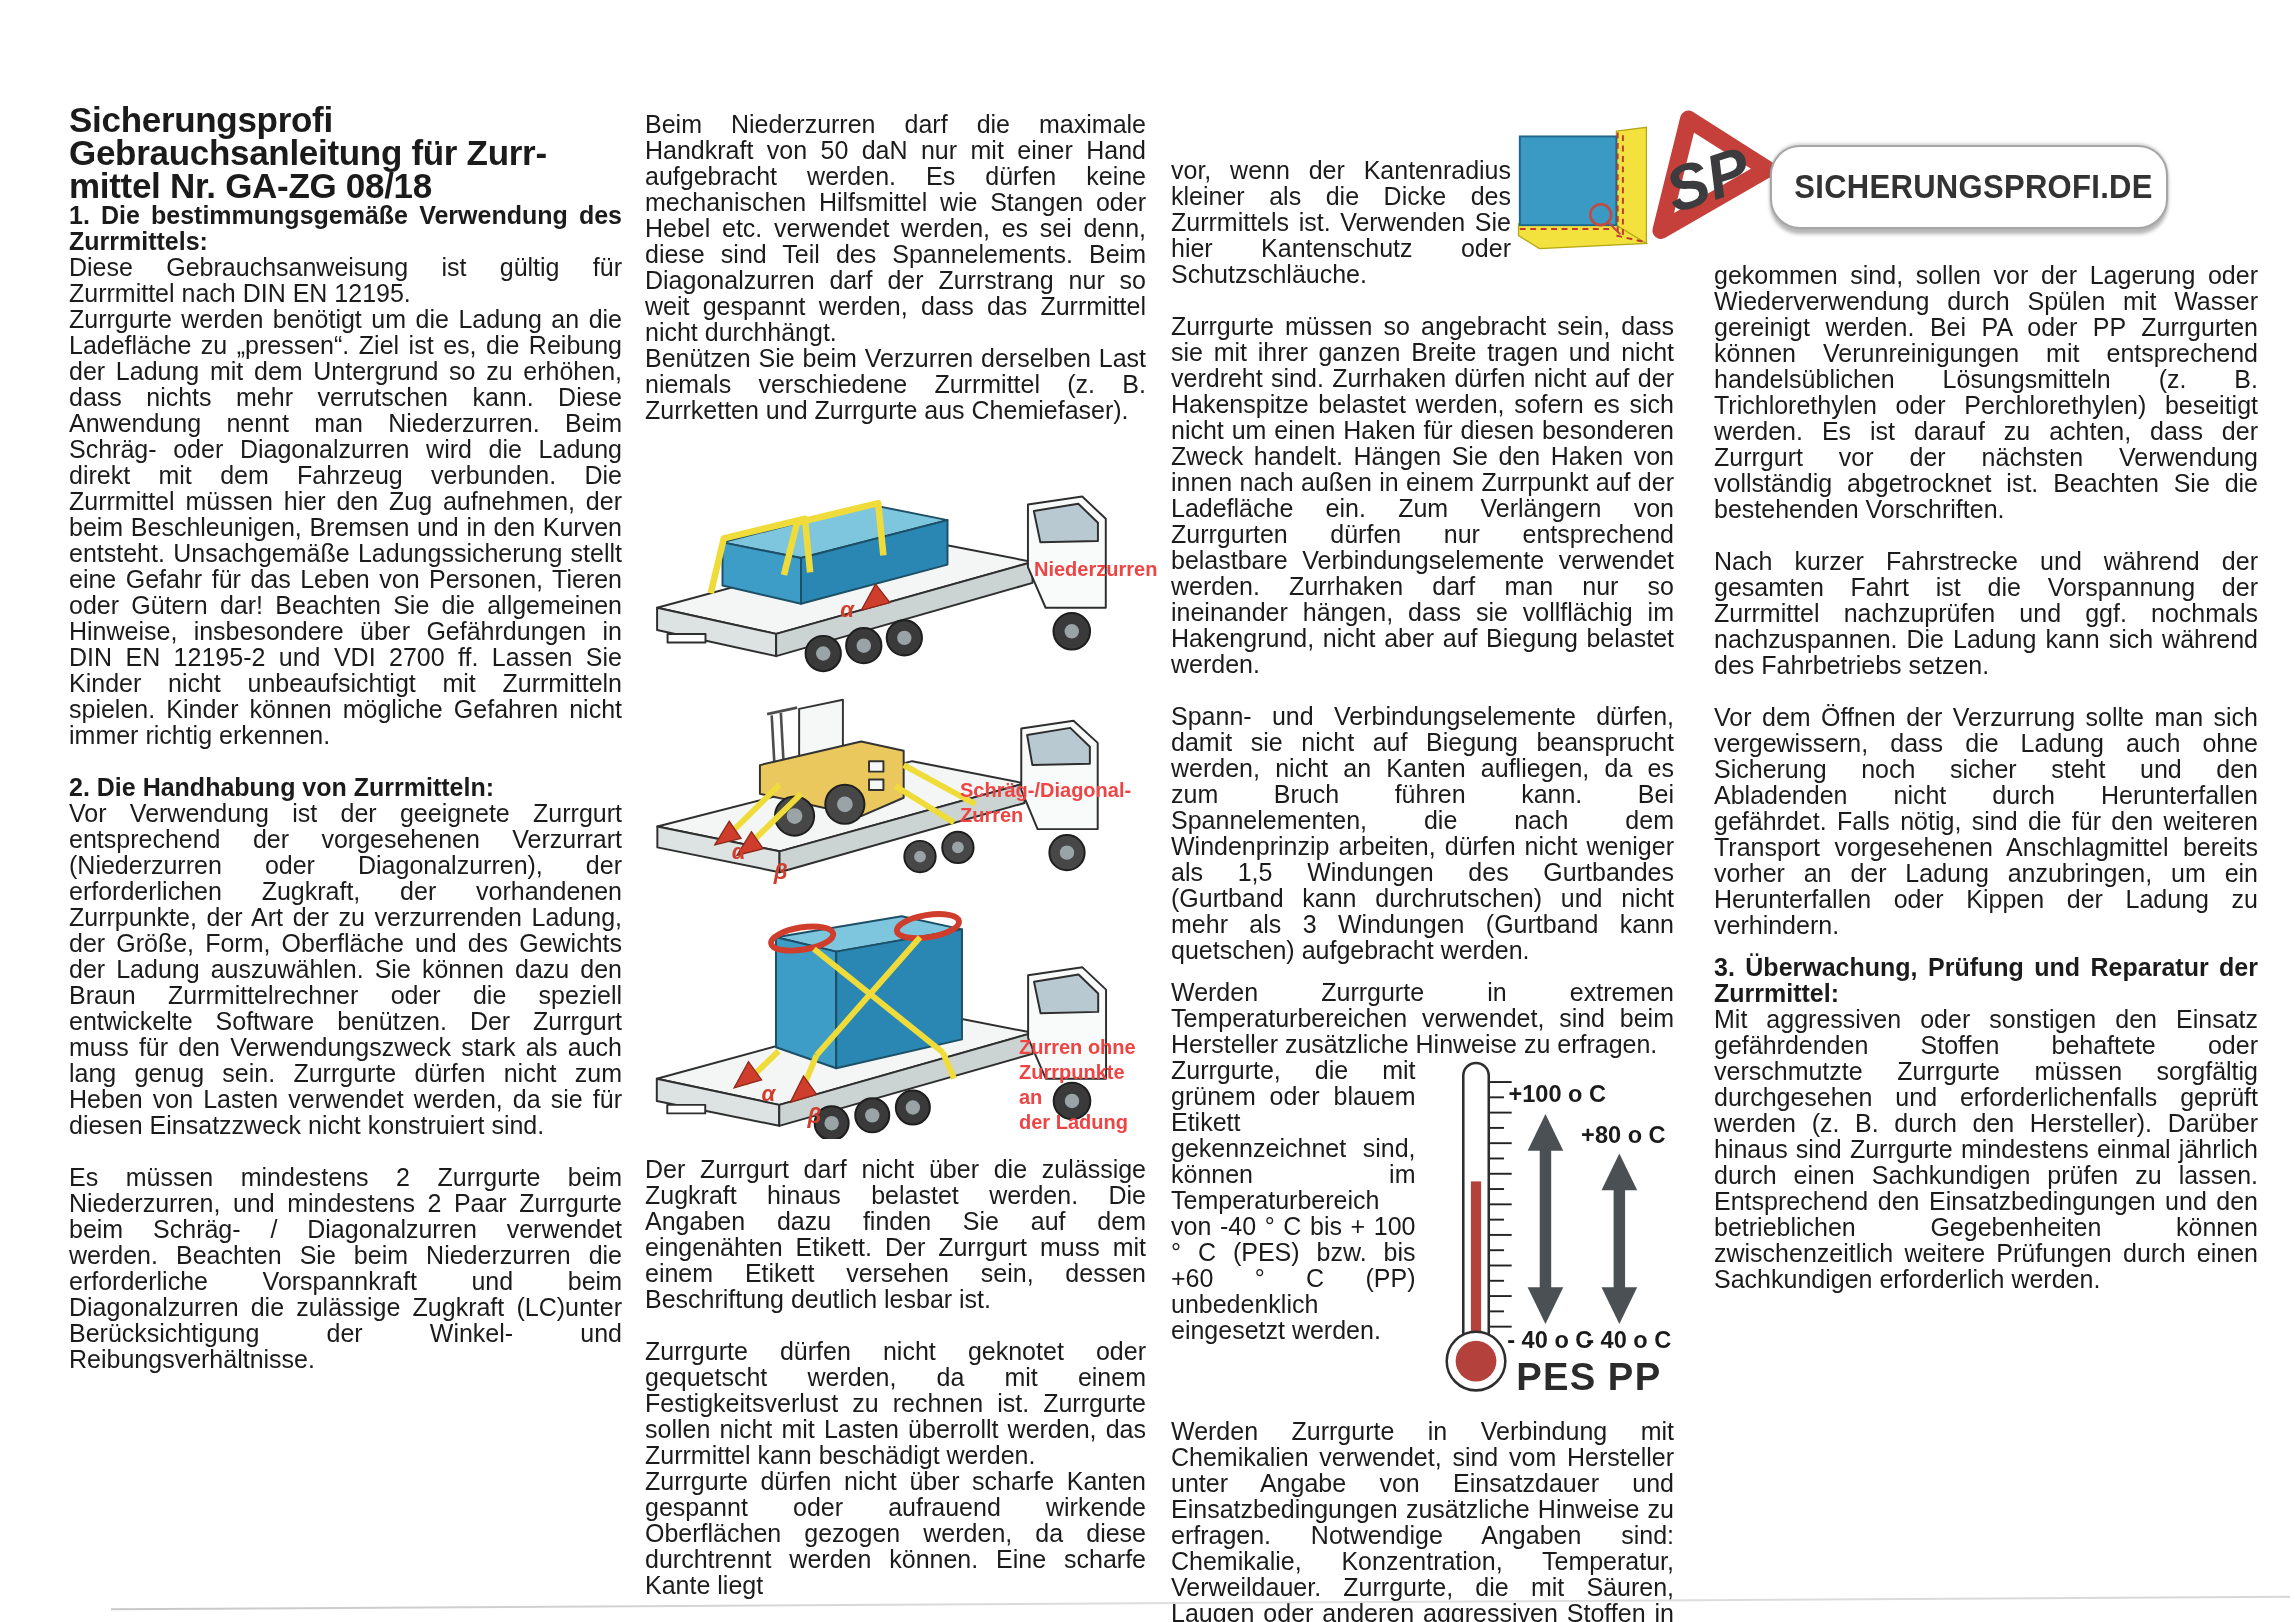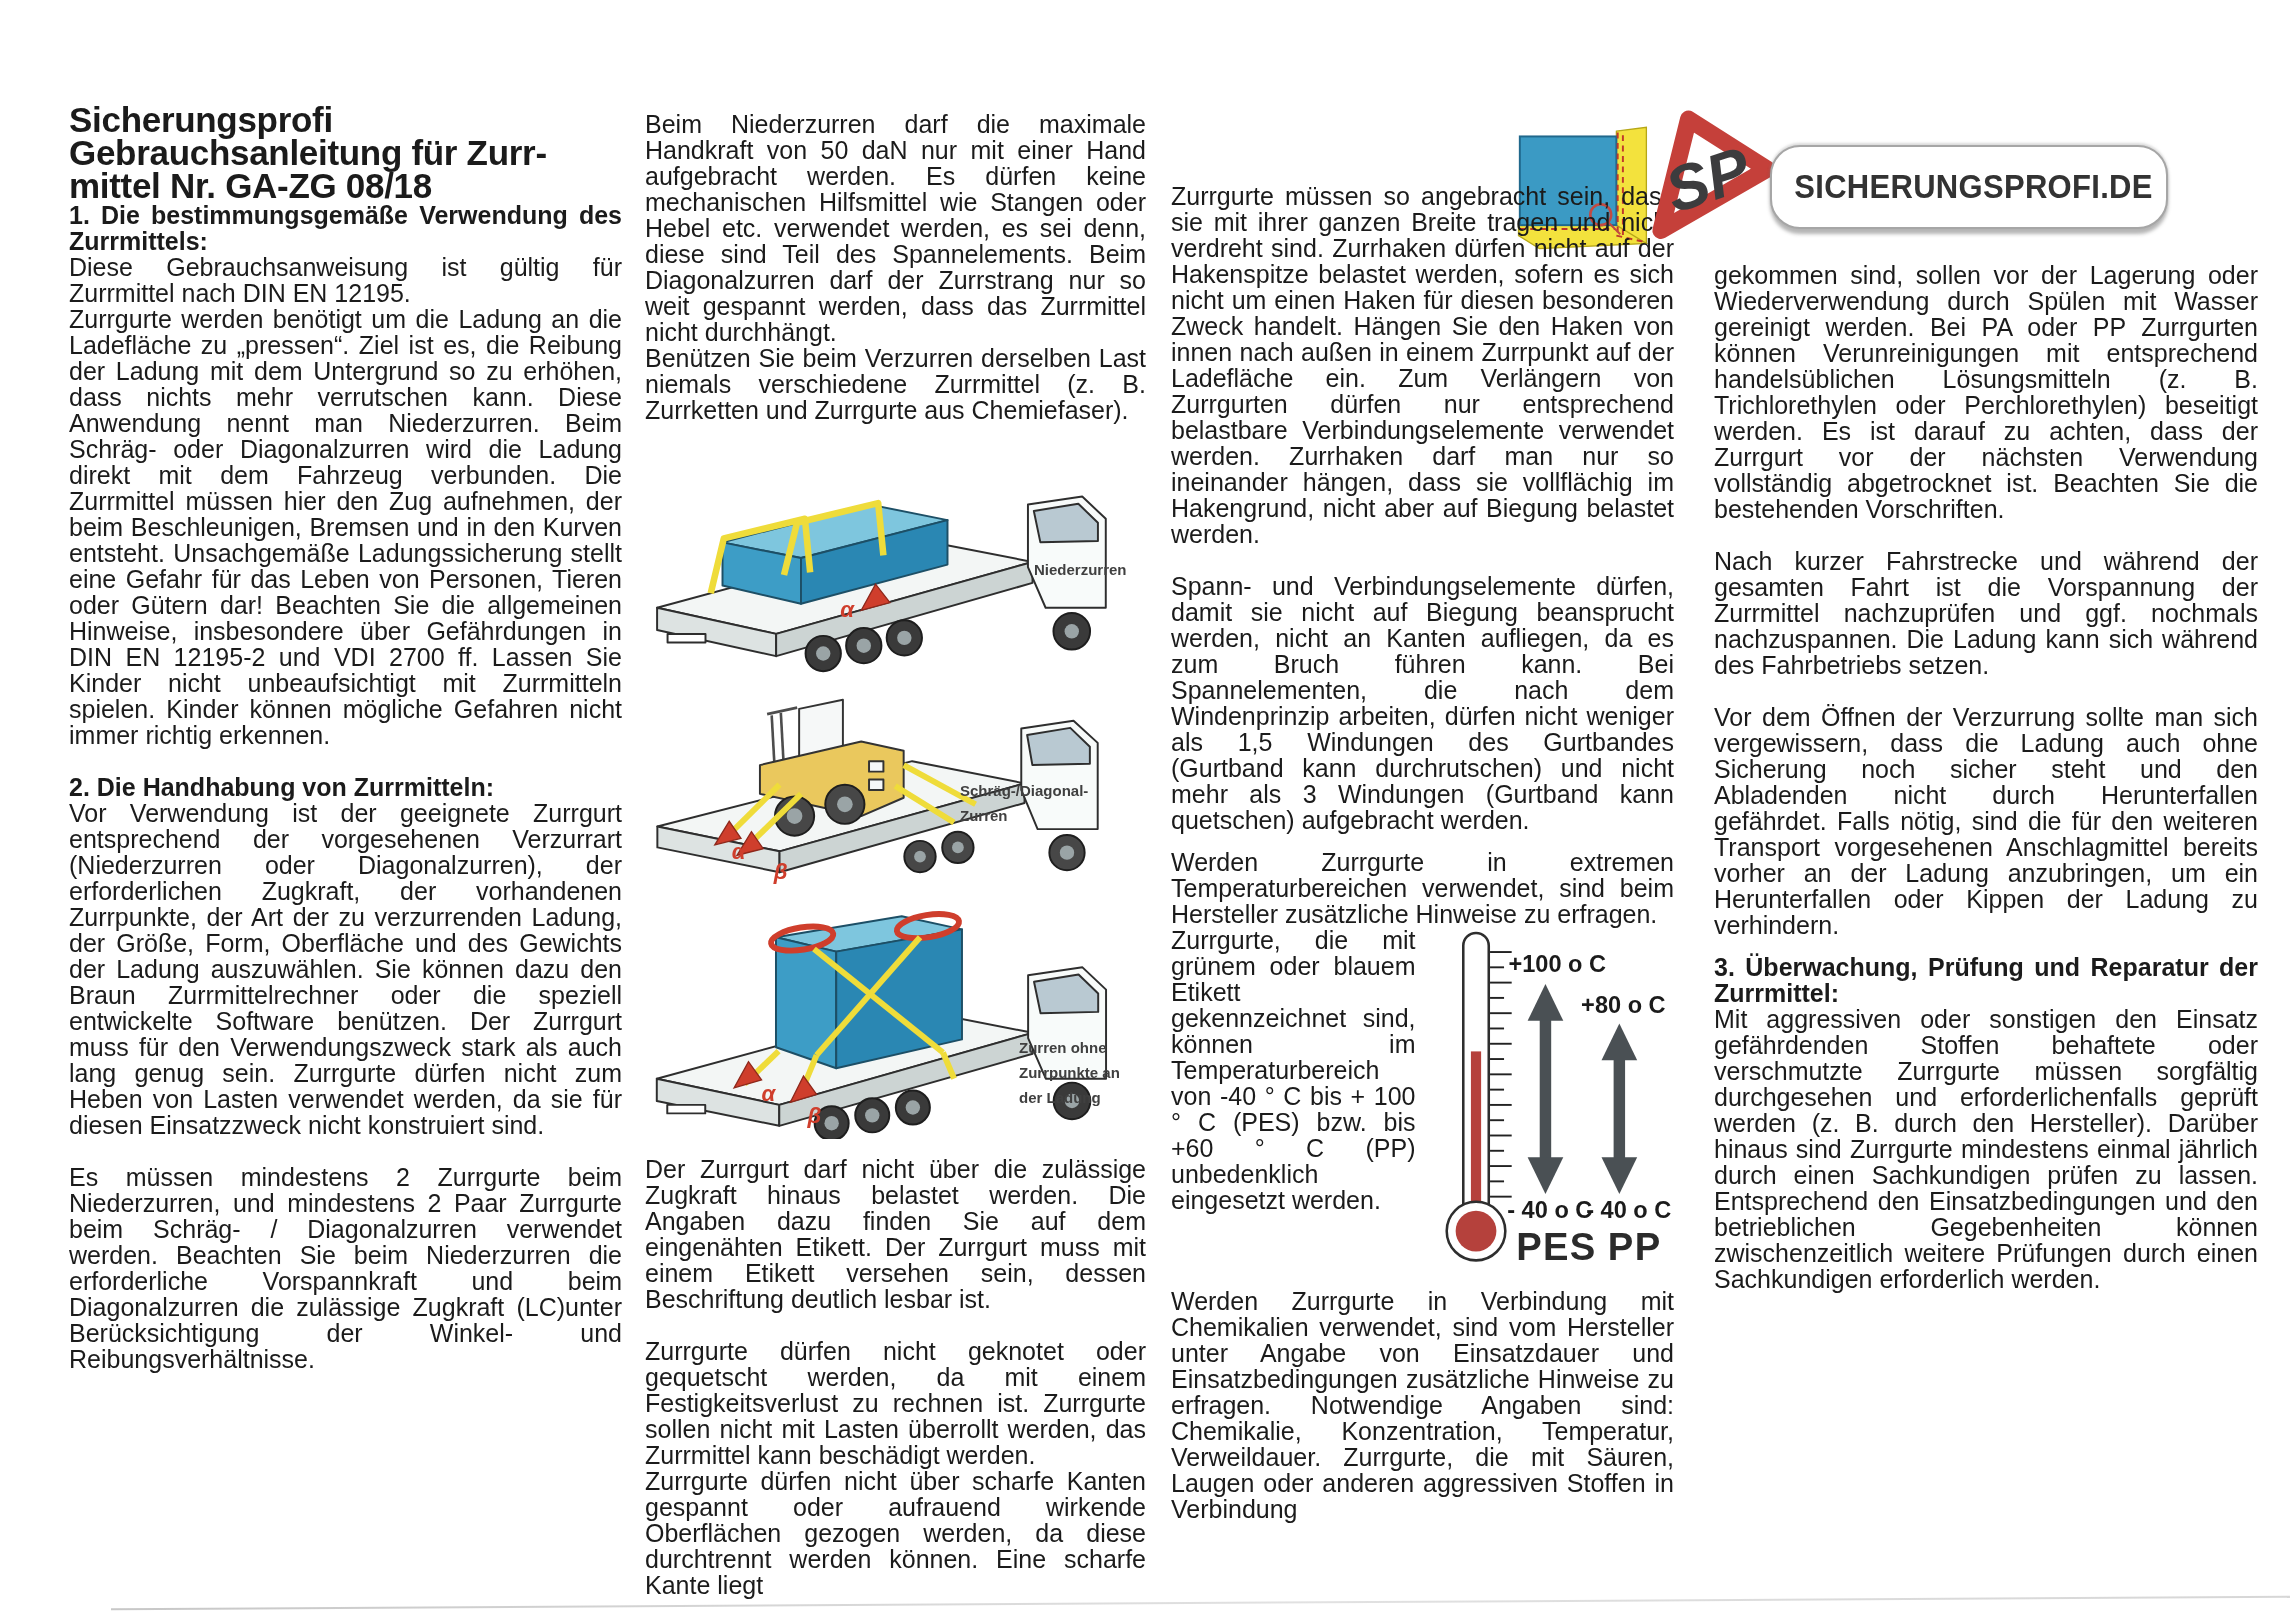--- a/index.html
+++ b/index.html
@@ -6,21 +6,21 @@
   #page{position:relative;width:2295px;height:1623px;background:#ffffff;overflow:hidden;
         font-family:"Liberation Sans",sans-serif;color:#1b1b1b;}
   .col{position:absolute;font-size:25px;line-height:26px;text-align:justify;}
   .col p{margin:0;}
   .doc-title div{font-size:35px;line-height:33px;font-weight:700;white-space:nowrap;letter-spacing:-0.3px;}
   .heading{font-weight:700;margin:0;}
   .mt{margin-top:26px !important;}
   .mt-s{margin-top:16.4px !important;}
   .figure{position:relative;width:100%;}
   .figure svg{position:absolute;left:0;top:0;}
-  .fig-caption{position:absolute;font-size:15px;line-height:25px;font-weight:600;color:#404040;text-align:left;}
+  .fig-caption{position:absolute;font-size:20px;line-height:25px;font-weight:600;color:#ef4444;text-align:left;}
   .corner-ill{position:absolute;left:1517px;top:126px;}
   .narrow{width:340px;}
   .thermo{float:right;width:252px;height:344px;margin-left:6.5px;margin-top:-3.3px;}
   .logo-tri{position:absolute;left:1631px;top:103px;}
   .logo-box{position:absolute;left:1770px;top:145px;width:385px;height:80px;background:#fff;
             border:2px solid #a6a6a6;border-radius:30px;display:flex;align-items:center;justify-content:center;
             box-shadow:0 4.6px 3.9px rgba(90,90,90,.45), 0 -2px 2.6px rgba(150,150,150,.35);padding-left:9px;}
   .logo-box span{font-size:31px;font-weight:700;color:#333;letter-spacing:0.3px;transform:scaleY(1.05);}
   .scanline{position:absolute;left:111px;top:1602px;width:2179px;height:2px;
             background:linear-gradient(90deg,#9a9a9a,#c9c9c9 55%,#b5b5b5);opacity:.55;transform:rotate(-0.33deg);}
@@ -215,20 +215,21 @@
       <line x1="154" y1="10" x2="154" y2="166"></line>
       <line x1="162" y1="14" x2="162" y2="170"></line>
       <line x1="4" y1="158" x2="150" y2="158"></line>
       <line x1="152" y1="168" x2="196" y2="178"></line>
     </g>
     <circle cx="128" cy="136" r="16" fill="none" stroke="#c24a42" stroke-width="4"></circle>
     <line x1="138" y1="146" x2="158" y2="166" stroke="#c24a42" stroke-width="3"></line>
   </svg>
 
   <div class="col" style="left:1171px;top:157px;width:503px;">
+    <p class="narrow">vor, wenn der Kantenradius kleiner als die Dicke des Zurrmittels ist. Verwenden Sie hier Kantenschutz oder Schutzschläuche.</p>
     <p style="margin-top:26px;">Zurrgurte müssen so angebracht sein, dass sie mit ihrer ganzen Breite tragen und nicht verdreht sind. Zurrhaken dürfen nicht auf der Hakenspitze belastet werden, sofern es sich nicht um einen Haken für diesen besonderen Zweck handelt. Hängen Sie den Haken von innen nach außen in einem Zurrpunkt auf der Ladefläche ein. Zum Verlängern von Zurrgurten dürfen nur entsprechend belastbare Verbindungselemente verwendet werden. Zurrhaken darf man nur so ineinander hängen, dass sie vollflächig im Hakengrund, nicht aber auf Biegung belastet werden.</p>
     <p class="mt">Spann- und Verbindungselemente dürfen, damit sie nicht auf Biegung beansprucht werden, nicht an Kanten aufliegen, da es zum Bruch führen kann. Bei Spannelementen, die nach dem Windenprinzip arbeiten, dürfen nicht weniger als 1,5 Windungen des Gurtbandes (Gurtband kann durchrutschen) und nicht mehr als 3 Windungen (Gurtband kann quetschen) aufgebracht werden.</p>
     <p class="mt-s">Werden Zurrgurte in extremen Temperaturbereichen verwendet, sind beim Hersteller zusätzliche Hinweise zu erfragen.</p>
 
     <div style="overflow:visible;">
 
       <svg class="thermo" viewBox="0 0 380 540" style="font-size:38px">
         <rect x="57" y="14" width="40" height="448" rx="20" fill="#ffffff" stroke="#2e2e2e" stroke-width="4"></rect>
         <rect x="69" y="200" width="16" height="268" fill="#b5413c"></rect>
         <g stroke="#222" stroke-width="3">

